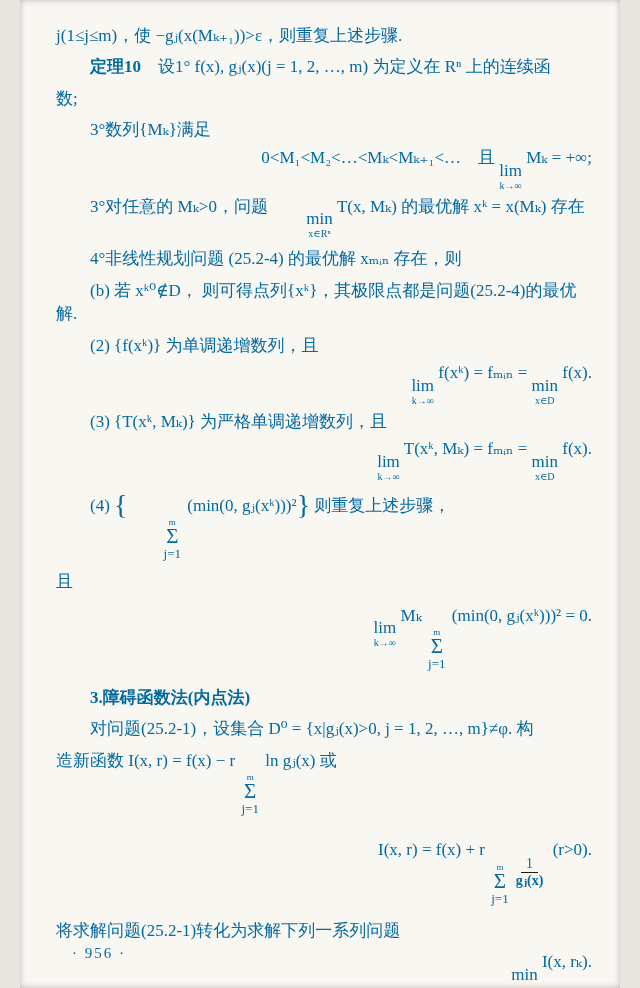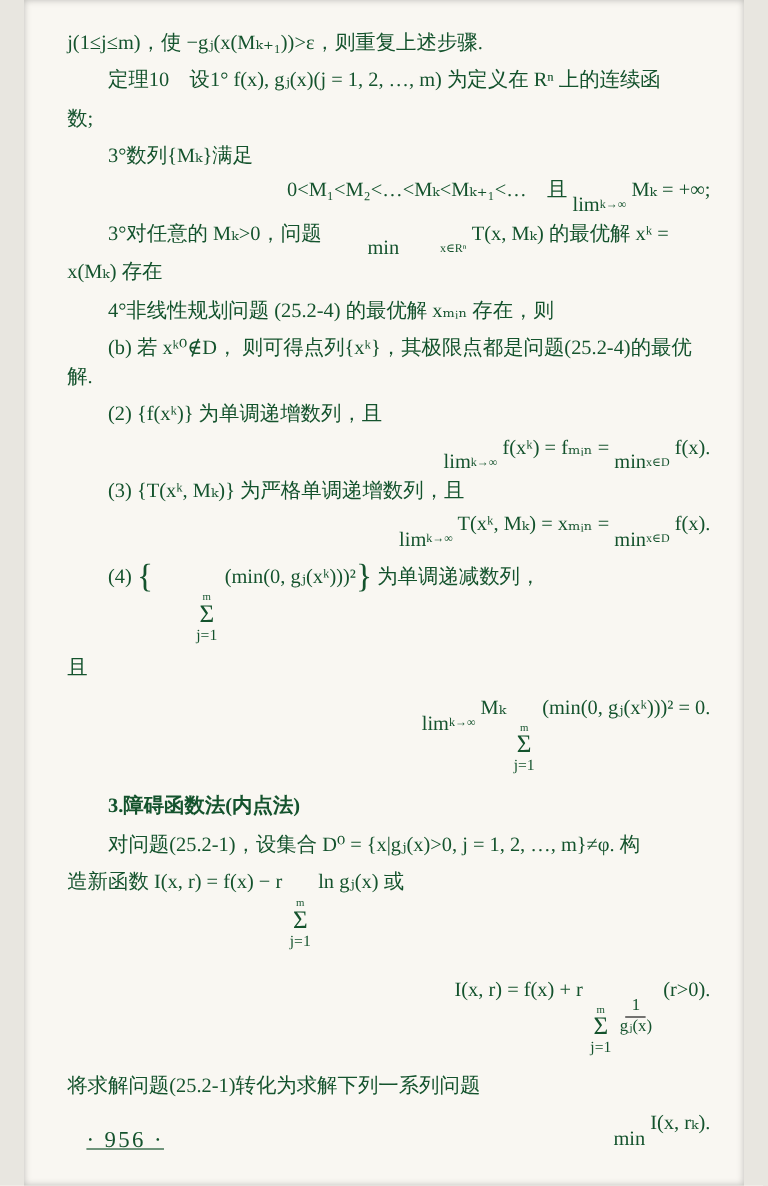--- a/index.html
+++ b/index.html
@@ -2,54 +2,54 @@
 <html><head>
 <meta charset="utf-8">
 <style>
   html,body{margin:0;padding:0;}
   body{background:#e8e6e0;}
   .page{
     position:relative;
     width:600px;height:988px;
     margin:0 auto;
     background:#f9f7f2;
-    color:#14532d;
+    color:#0369a1;
     font-family:"Liberation Serif","DejaVu Serif",serif;
     font-size:17px;
     box-sizing:border-box;
     padding:24px 28px 0 36px;
     overflow:hidden;
     box-shadow:0 0 6px rgba(0,0,0,.25) inset;
   }
   .ln{margin:0 0 8px 0;line-height:1.38;}
   .ind{text-indent:2em;}
   .center{text-align:right;text-indent:0;}
-  .b{font-weight:normal;}
+  .b{font-weight:bold;}
   .heading{font-weight:bold;}
   .sp-sm{margin-bottom:4px;}
   .sp-lg{margin-bottom:14px;margin-top:23px;}
   .mt-md{margin-top:10px;}
   .mt-lg{margin-top:16px;}
   
-  .stack{display:inline-flex;flex-direction:row;align-items:center;vertical-align:-0.75em;line-height:1;}
+  .stack{display:inline-flex;flex-direction:column;align-items:center;vertical-align:-0.75em;line-height:1;}
   .stack .op{line-height:1;}
   .stack .under{font-size:10px;line-height:1;margin-top:2px;letter-spacing:0;}
   
   .sum{display:inline-flex;flex-direction:column;align-items:center;vertical-align:-0.85em;line-height:1;margin:0 2px;}
   .sum .up{font-size:9px;line-height:1;}
   .sum .sg{font-size:21px;line-height:.95;}
   .sum .lo{font-size:13px;line-height:1;}
   
   .frac{display:inline-flex;flex-direction:column;align-items:center;vertical-align:-0.9em;line-height:1.15;font-size:14px;margin:0 3px;}
   .frac .nu{border-bottom:1.2px solid #1b1b1b;padding:0 5px;}
-  .frac .de{padding:0 2px;}
+  .frac .de{padding:0 2px;font-weight:bold;}
   .brace{font-size:165%;vertical-align:-0.12em;}
   .pageno{
     position:absolute;left:52px;bottom:26px;
-    font-size:19px;letter-spacing:2px;text-decoration:underline;
+    font-size:15px;letter-spacing:2px;
   }
 </style>
 </head>
 <body>
 
 <div class="page">
 
   <p class="ln"><span>j(1≤j≤m)，使 −gⱼ(x(Mₖ₊₁))&gt;ε，则重复上述步骤.</span></p>
 
   <p class="ln ind"><span class="b">定理10</span><span>　设1° f(x), gⱼ(x)(j = 1, 2, …, m) 为定义在 Rⁿ 上的连续函</span></p>
@@ -87,31 +87,31 @@
         <span class="under">x∈D</span>
       </span><span> f(x).</span>
   </div>
 
   <p class="ln ind sp-sm"><span>(3) {T(xᵏ, Mₖ)} 为严格单调递增数列，且</span></p>
 
   <div class="ln center sp-sm">
     <span class="stack">
         <span class="op">lim</span>
         <span class="under">k→∞</span>
-      </span><span> T(xᵏ, Mₖ) = xₘᵢₙ = </span><span class="stack">
+      </span><span> T(xᵏ, Mₖ) = fₘᵢₙ = </span><span class="stack">
         <span class="op">min</span>
         <span class="under">x∈D</span>
       </span><span> f(x).</span>
   </div>
 
   <p class="ln ind"><span>(4) </span><span class="brace">{</span><span class="sum">
         <span class="up">m</span>
         <span class="sg">Σ</span>
         <span class="lo">j=1</span>
-      </span><span> (min(0, gⱼ(xᵏ)))²</span><span class="brace">}</span><span> 为单调递减数列，</span></p>
+      </span><span> (min(0, gⱼ(xᵏ)))²</span><span class="brace">}</span><span> 则重复上述步骤，</span></p>
 
   <p class="ln mt-md"><span>且</span></p>
 
   <div class="ln center mt-md sp-lg">
     <span class="stack">
         <span class="op">lim</span>
         <span class="under">k→∞</span>
       </span><span> Mₖ </span><span class="sum">
         <span class="up">m</span>
         <span class="sg">Σ</span>

